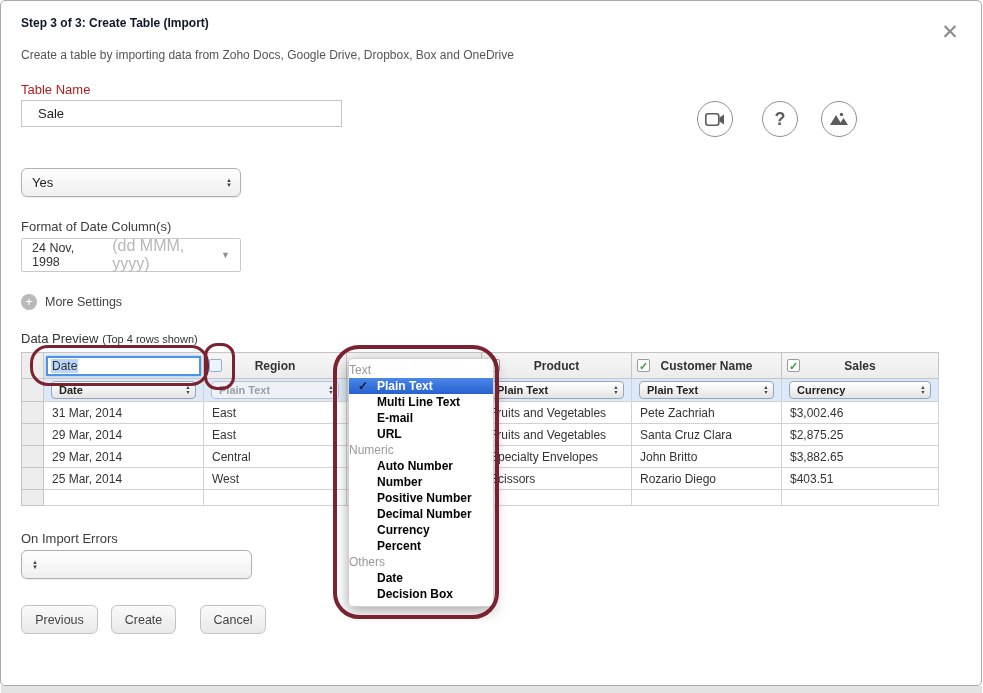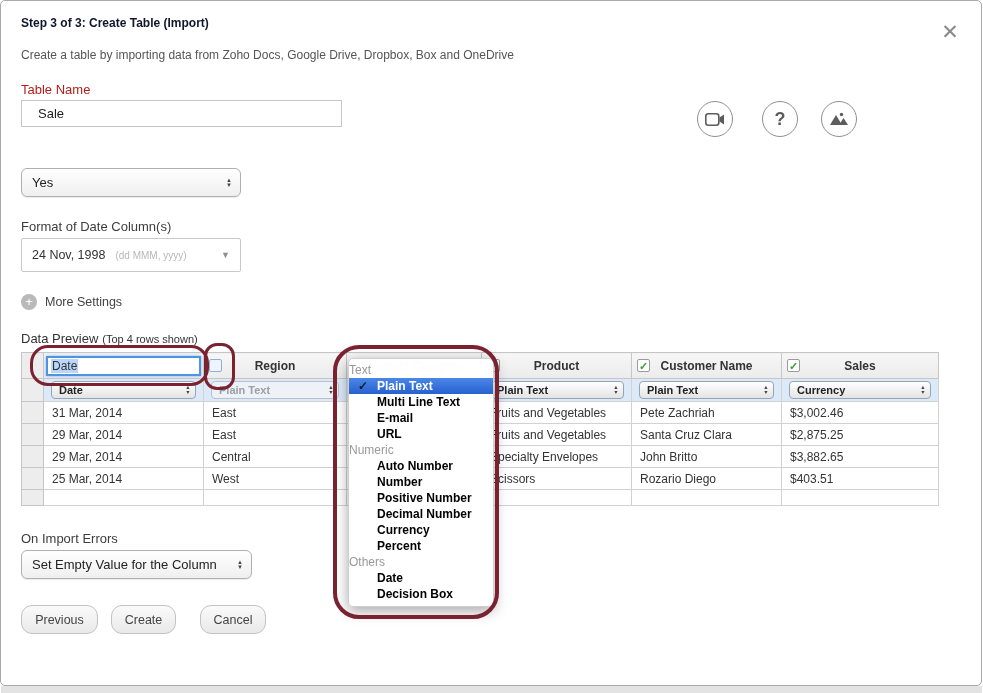--- a/index.html
+++ b/index.html
@@ -23,21 +23,21 @@
   .mac-select { position:absolute; display:flex; align-items:center; justify-content:space-between;
                 border:1px solid #b0b0b0; border-radius:6px; background:linear-gradient(#ffffff,#efefef);
                 font-size:13px; color:#222; padding:0 8px 0 10px; cursor:pointer;
                 box-shadow:0 1px 1px rgba(0,0,0,0.08); }
   .stepper { display:flex; flex-direction:column; align-items:center; line-height:5px; color:#444; }
   .stepper::before { content:"▲"; font-size:6px; }
   .stepper::after  { content:"▼"; font-size:6px; }
   .date-box { position:absolute; left:20px; top:237px; width:220px; height:34px; border:1px solid #c9c9c9;
               border-radius:2px; display:flex; align-items:center; padding:0 10px; cursor:pointer; background:#fff; }
   .date-box .val { font-size:12.5px; color:#333; }
-  .date-box .hint { font-size:10px; color:#b8b8b8; margin-left:10px; }
+  .date-box .hint { font-size:16px; color:#b8b8b8; margin-left:10px; }
   .date-box .tri { margin-left:auto; color:#8f8f8f; font-size:9px; }
   .date-box .tri::before { content:"▼"; }
   .more-settings { position:absolute; left:20px; top:293px; display:flex; align-items:center; gap:8px;
                    font-size:12.5px; color:#444; cursor:pointer; }
   .plus-circle { width:16px; height:16px; border-radius:50%; background:#b9b9b9; color:#fff; font-size:13px;
                  line-height:15px; text-align:center; }
   .plus-circle::before { content:"+"; }
 
   
   .help-circle { position:absolute; top:100px; width:36px; height:36px; border:1px solid #8f8f8f;
@@ -87,21 +87,21 @@
   .menu-item.selected .chk { position:absolute; left:9px; top:0; color:#10182e; font-weight:bold; }
 
   
   .ring { position:absolute; border:3px solid #7b2230; border-radius:18px; pointer-events:none; z-index:60;
           background:transparent; }
   .ring1 { left:29px; top:344px; width:179px; height:41px; }
   .ring2 { left:203px; top:342px; width:31px; height:47px; border-radius:13px; }
   .ring3 { left:332px; top:344px; width:166px; height:274px; border-radius:26px; border-width:4px; }
 
   
-  .btn { position:absolute; top:604px; height:29px; border:1px solid #c3c3c3; border-radius:11px;
+  .btn { position:absolute; top:604px; height:29px; border:1px solid #c3c3c3; border-radius:6px;
          background:linear-gradient(#fafafa,#e9e9e9); font-size:12.5px; color:#444;
          display:flex; align-items:center; justify-content:center; cursor:pointer; }
 </style>
 </head>
 <body>
 
 <div class="modal">
 
   <div class="title">Step 3 of 3: Create Table (Import)</div>
   <div class="subtitle">Create a table by importing data from Zoho Docs, Google Drive, Dropbox, Box and OneDrive</div>
@@ -293,21 +293,20 @@
     <div class="menu-item">Date</div>
     <div class="menu-item">Decision Box</div>
   </div>
 
   <div class="ring ring1"></div>
   <div class="ring ring2"></div>
   <div class="ring ring3"></div>
 
   <div class="lbl" style="left:20px; top:530px;">On Import Errors</div>
   <div class="mac-select" style="left:20px; top:549px; width:231px; height:29px;">
-    <span>Set Empty Value for the Column</span>
     <span class="stepper"></span>
   </div>
 
   <div class="btn" style="left:20px; width:77px;">Previous</div>
   <div class="btn" style="left:110px; width:65px;">Create</div>
   <div class="btn" style="left:199px; width:66px;">Cancel</div>
 
 </div>
 <div class="bottom-strip"></div>
 

